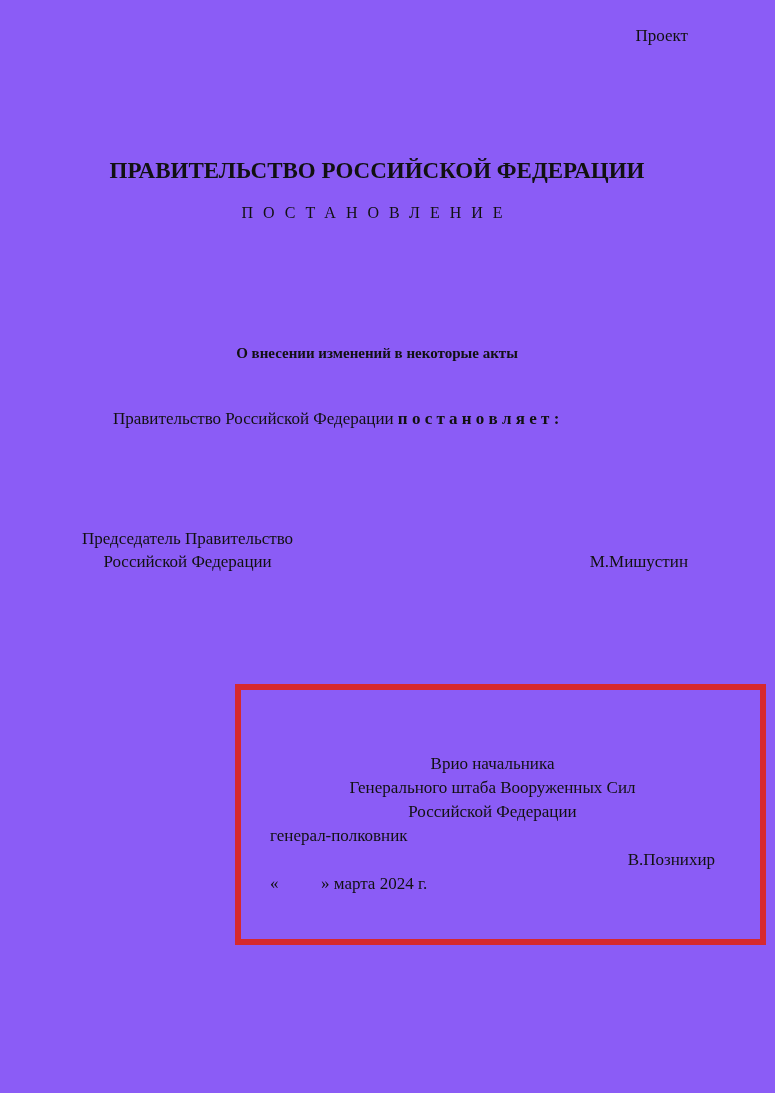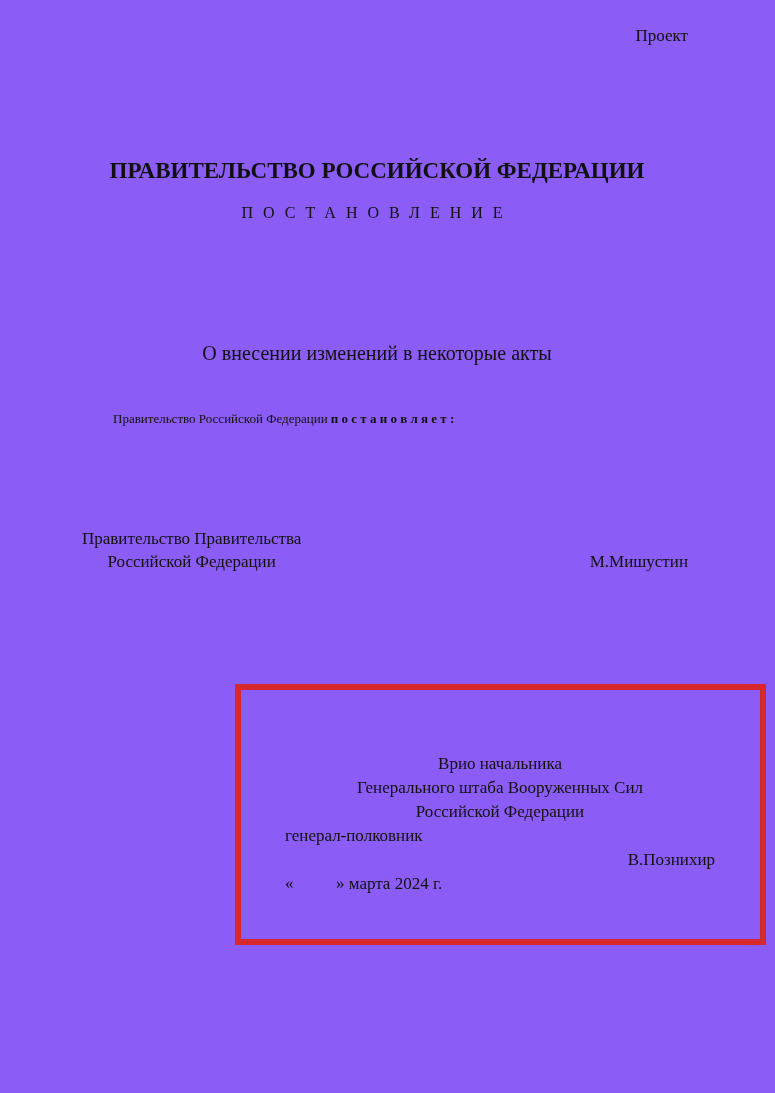--- a/index.html
+++ b/index.html
@@ -27,45 +27,45 @@
     text-align: center; white-space: nowrap;
   }
   .doc-type {
     margin-top: 18px;
     font-size: 16px; line-height: 22px;
     letter-spacing: 10px;
     text-align: center; white-space: nowrap;
   }
   .subject {
     margin-top: 118px;
-    font-size: 20px; font-weight: normal; line-height: 23px;
+    font-size: 15px; font-weight: bold; line-height: 23px;
     text-align: center;
   }
-  .bodytext { font-size: 13px; line-height: 23px; }
+  .bodytext { font-size: 17px; line-height: 23px; }
   .preamble { margin-top: 42px; text-indent: 47px; }
   .b-sp { font-weight: bold; }
   .item-l1 {
     text-indent: 40px;
     text-align: justify;
     text-align-last: justify;
   }
   .item { text-indent: 40px; }
   .signature {
     margin-top: 97px;
     display: flex; justify-content: space-between; align-items: flex-end;
     font-size: 17px; line-height: 23px;
   }
   .sig-post { padding-left: 16px; }
   .sig-post .l2 { text-align: center; }
   .approval-box {
     box-sizing: border-box;
     margin-top: 111px; margin-left: 169px;
     width: 531px; height: 261px;
     border: 6px solid #d6292e;
-    padding: 62px 45px 0 44px;
+    padding: 62px 45px 0 29px;
     font-size: 17px; line-height: 24px;
   }
   .c { text-align: center; }
   .r { text-align: right; }
 </style>
 </head>
 <body>
 
 <div class="page">
 
@@ -79,21 +79,21 @@
     <div>О внесении изменений в некоторые акты</div>
   </div>
 
   <div class="bodytext preamble"><span>Правительство Российской Федерации </span><span class="b-sp">п о с т а н о в л я е т :</span></div>
 
 
 
 
   <div class="signature">
     <div class="sig-post">
-      <div>Правительство Правительства</div>
+      <div>Председатель Правительство</div>
       <div class="l2">Российской Федерации</div>
     </div>
     <div>М.Мишустин</div>
   </div>
 
   <div class="approval-box" style="border-color: rgb(214, 41, 46);">
     <div class="c">Врио начальника</div>
     <div class="c">Генерального штаба Вооруженных Сил</div>
     <div class="c">Российской Федерации</div>
     <div>генерал-полковник</div>

